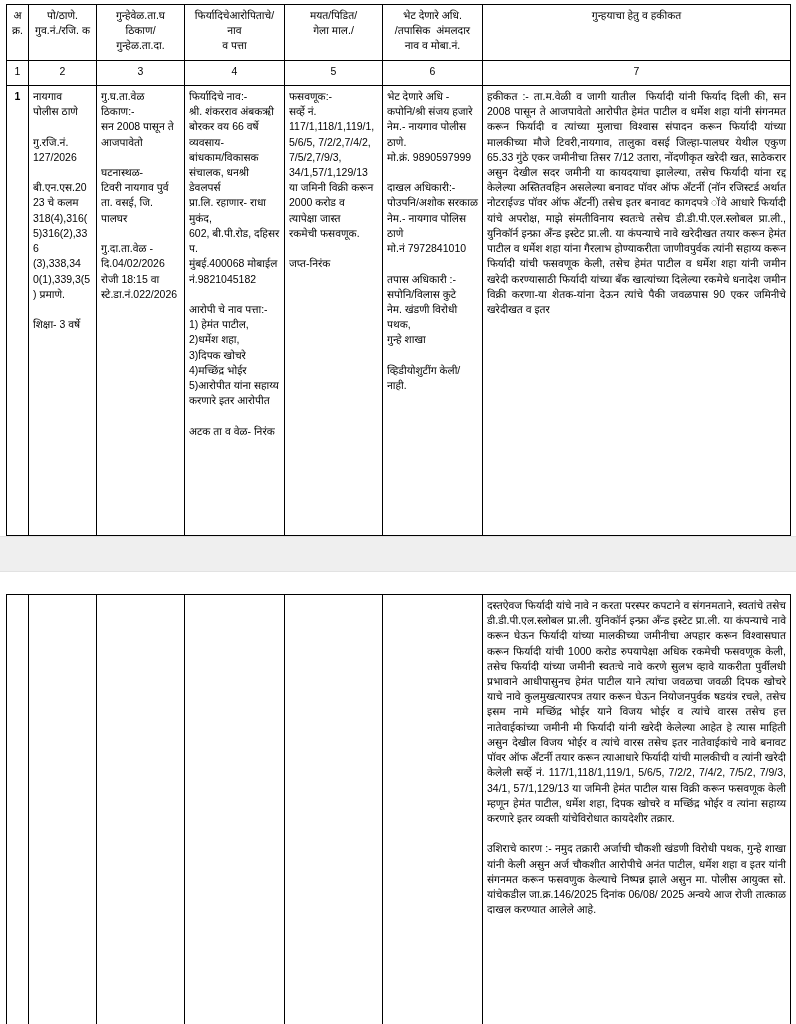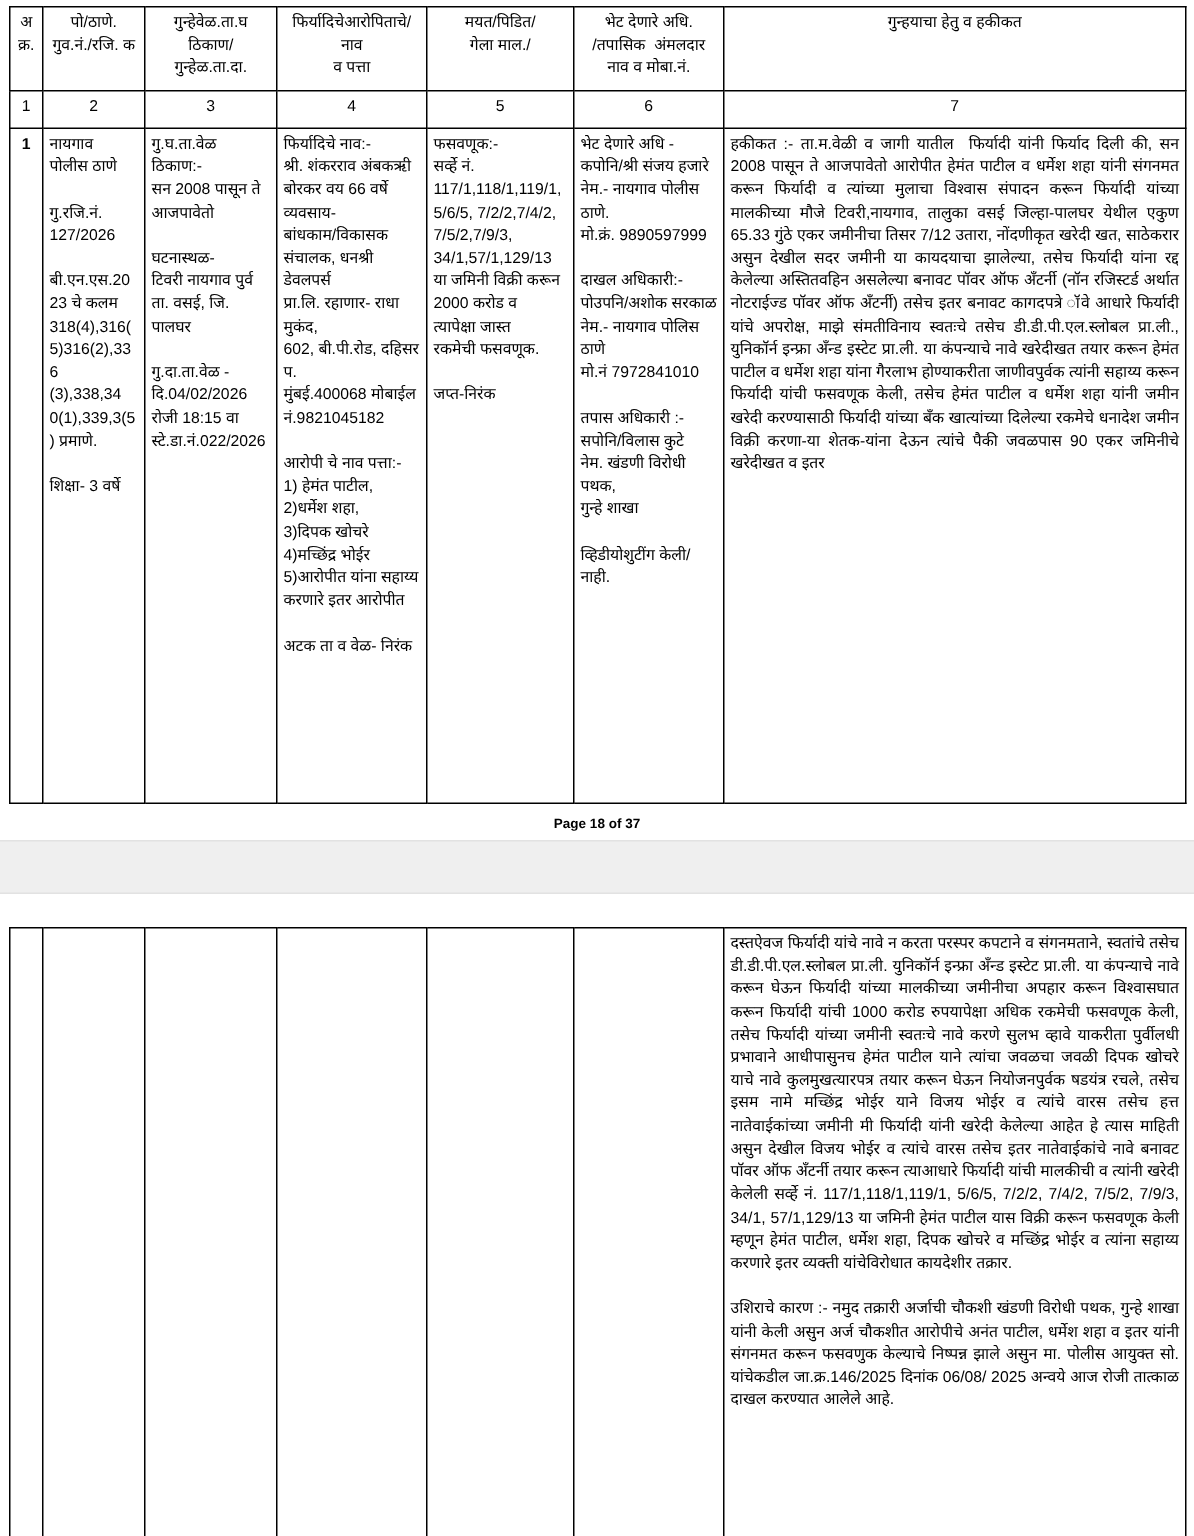--- a/index.html
+++ b/index.html
@@ -212,21 +212,20 @@
 सपोनि/विलास कुटे
 नेम. खंडणी विरोधी पथक,
 गुन्हे शाखा
 
 व्हिडीयोशुटींग केली/नाही.</td>
         <td class="col6 cell-text">हकीकत :- ता.म.वेळी व जागी यातील  फिर्यादी यांनी फिर्याद दिली की, सन 2008 पासून ते आजपावेतो आरोपीत हेमंत पाटील व धर्मेश शहा यांनी संगनमत करून फिर्यादी व त्यांच्या मुलाचा विश्वास संपादन करून फिर्यादी यांच्या मालकीच्या मौजे टिवरी,नायगाव, तालुका वसई जिल्हा-पालघर येथील एकुण 65.33 गुंठे एकर जमीनीचा तिसर 7/12 उतारा, नोंदणीकृत खरेदी खत, साठेकरार असुन देखील सदर जमीनी या कायदयाचा झालेल्या, तसेच फिर्यादी यांना रद्द केलेल्या अस्तितवहिन असलेल्या बनावट पॉवर ऑफ अँटर्नी (नॉन रजिस्टर्ड अर्थात नोटराईज्ड पॉवर ऑफ अँटर्नी) तसेच इतर बनावट कागदपत्रे ॉवे आधारे फिर्यादी यांचे अपरोक्ष, माझे संमतीविनाय स्वतःचे तसेच डी.डी.पी.एल.स्लोबल प्रा.ली., युनिकॉर्न इन्फ्रा अँन्ड इस्टेट प्रा.ली. या कंपन्याचे नावे खरेदीखत तयार करून हेमंत पाटील व धर्मेश शहा यांना गैरलाभ होण्याकरीता जाणीवपुर्वक त्यांनी सहाय्य करून फिर्यादी यांची फसवणूक केली, तसेच हेमंत पाटील व धर्मेश शहा यांनी जमीन खरेदी करण्यासाठी फिर्यादी यांच्या बँक खात्यांच्या दिलेल्या रकमेचे धनादेश जमीन विक्री करणा-या शेतक-यांना देऊन त्यांचे पैकी जवळपास 90 एकर जमिनीचे खरेदीखत व इतर</td>
       </tr>
     </tbody>
   </table>
 
-  <div class="page-footer">Page 18 of 37</div>
 </div>
 
 <div class="page-gap"></div>
 
 <div class="page page2">
   <div class="page2-spacer"></div>
   <table class="doc-table">
     <colgroup>
       <col class="c0">
         <col class="c1">

